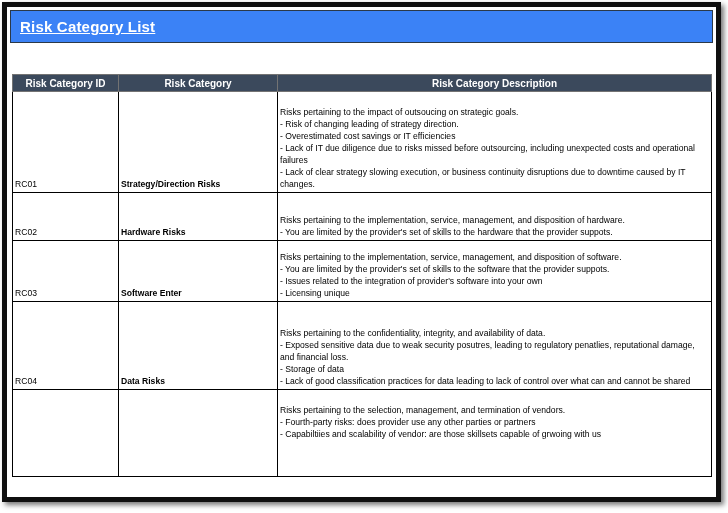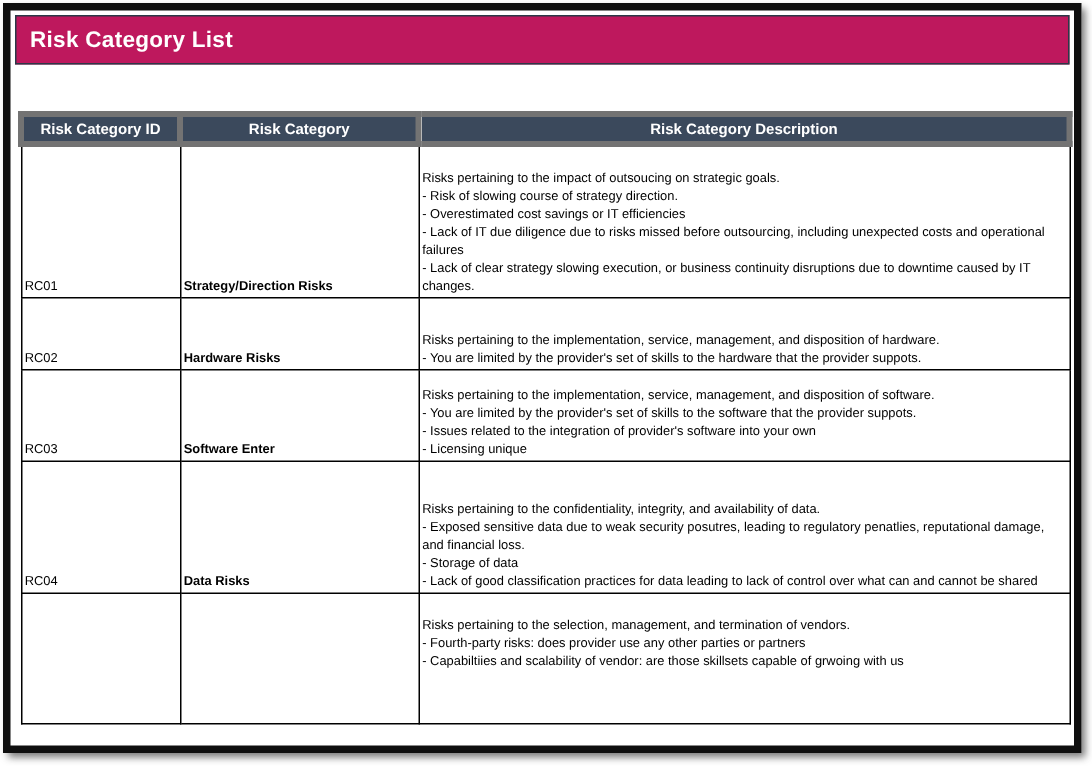--- a/index.html
+++ b/index.html
@@ -20,28 +20,29 @@
     height: 490px;
     border: 5px solid #0f0f0f;
     background: #ffffff;
     overflow: hidden;
     box-shadow: 3px 3px 5px rgba(105,105,105,0.9);
   }
   .titlebar {
     margin: 3px 3px 0 3px;
     height: 33px;
     box-sizing: border-box;
-    background: #be185d;
+    background: #3b82f6;
     border: 1px solid #2b3948;
     color: #ffffff;
     font-size: 15px;
     font-weight: bold;
     line-height: 31px;
     padding-left: 9px;
     letter-spacing: 0.2px;
+    text-decoration: underline;
   }
   .intro {
     margin: 13px 4px 0 6px;
     width: 699px;
     font-size: 9.5px;
     line-height: 11.5px;
     white-space: pre-wrap;
   }
   .candidate {
     margin: 22px 0 0 6px;
@@ -56,21 +57,21 @@
   }
   col.c1 { width: 106px; }
   col.c2 { width: 159px; }
   col.c3 { width: 434px; }
   table.risk th {
     background: #3b495c;
     color: #ffffff;
     font-size: 10px;
     font-weight: bold;
     height: 16px;
-    border: 4px solid #737373;
+    border: 1px solid #737373;
     padding: 0;
     text-align: center;
     overflow: hidden;
   }
   table.risk td {
     border: 1px solid #000;
     vertical-align: bottom;
     font-size: 8.6px;
     line-height: 12px;
     padding: 1px 3px 2px 2px;
@@ -109,21 +110,21 @@
         <th>Risk Category</th>
         <th>Risk Category Description</th>
       </tr>
     </thead>
     <tbody>
         <tr class="r0">
           <td class="cell-id">RC01</td>
           <td class="cell-cat">Strategy/Direction Risks</td>
           <td class="cell-desc">
             <div class="desc-title">Risks pertaining to the impact of outsoucing on strategic goals.</div>
-            <div class="desc-line">- Risk of slowing course of strategy direction.</div>
+            <div class="desc-line">- Risk of changing leading of strategy direction.</div>
             <div class="desc-line">- Overestimated cost savings or IT efficiencies</div>
             <div class="desc-line">- Lack of IT due diligence due to risks missed before outsourcing, including unexpected costs and operational failures</div>
             <div class="desc-line">- Lack of clear strategy slowing execution, or business continuity disruptions due to downtime caused by IT changes.</div>
           </td>
         </tr>
         <tr class="r1">
           <td class="cell-id">RC02</td>
           <td class="cell-cat">Hardware Risks</td>
           <td class="cell-desc">
             <div class="desc-title">Risks pertaining to the implementation, service, management, and disposition of hardware.</div>

